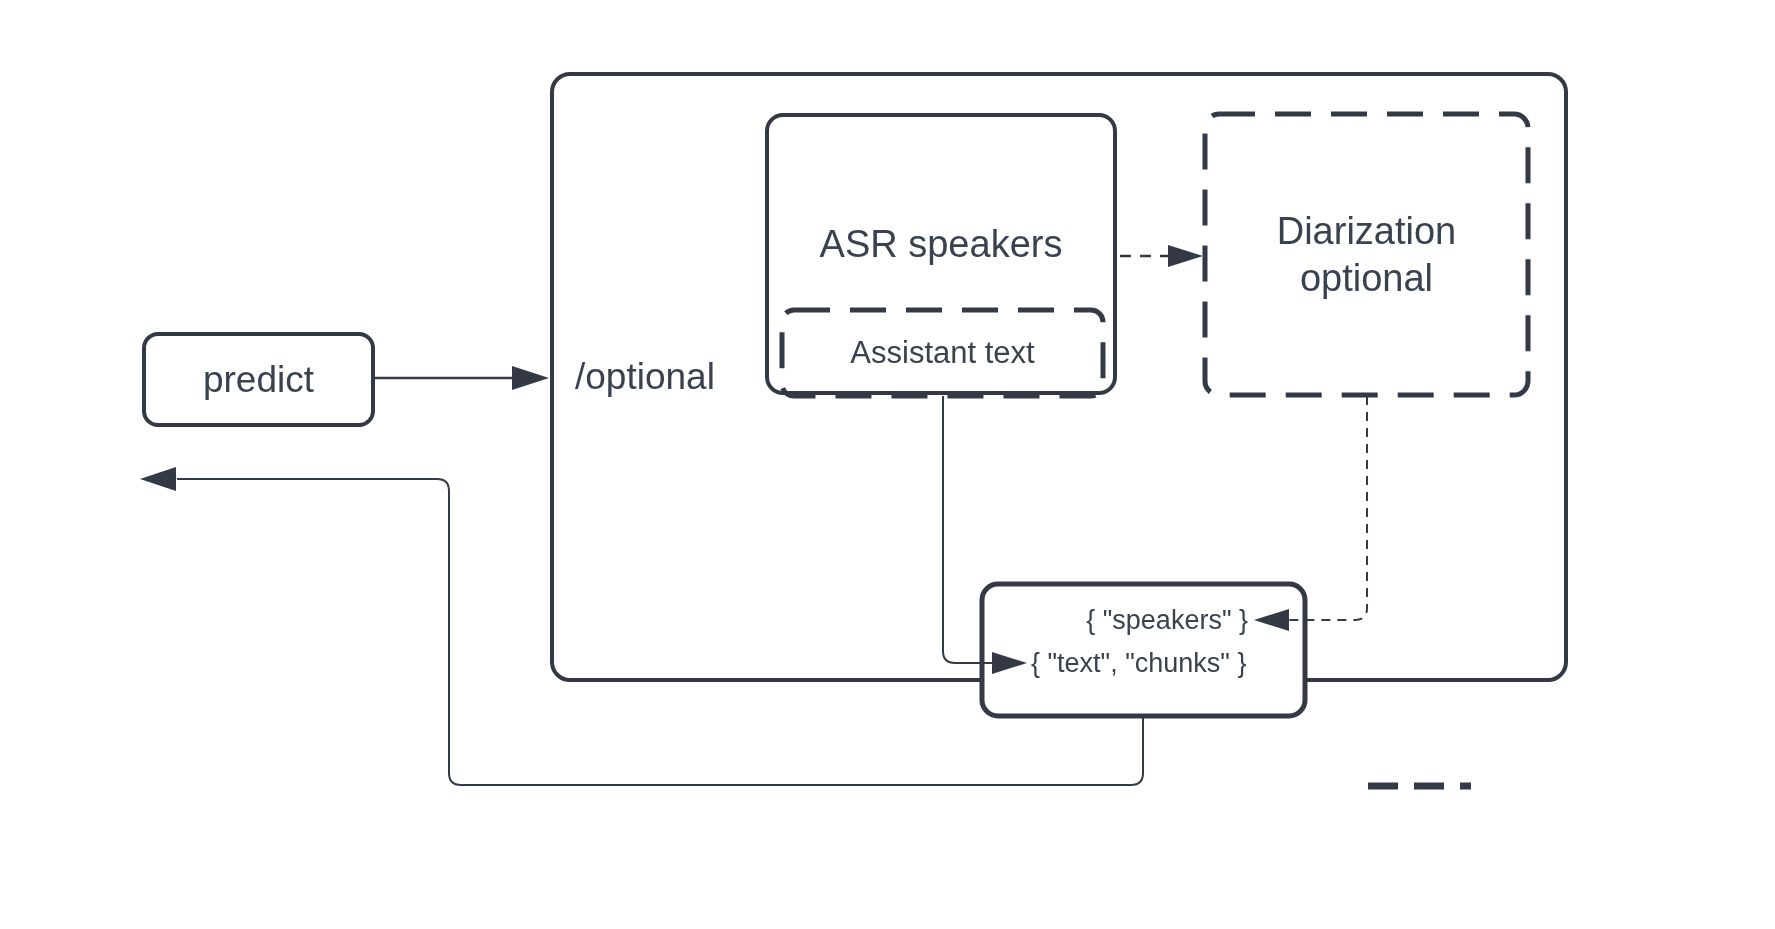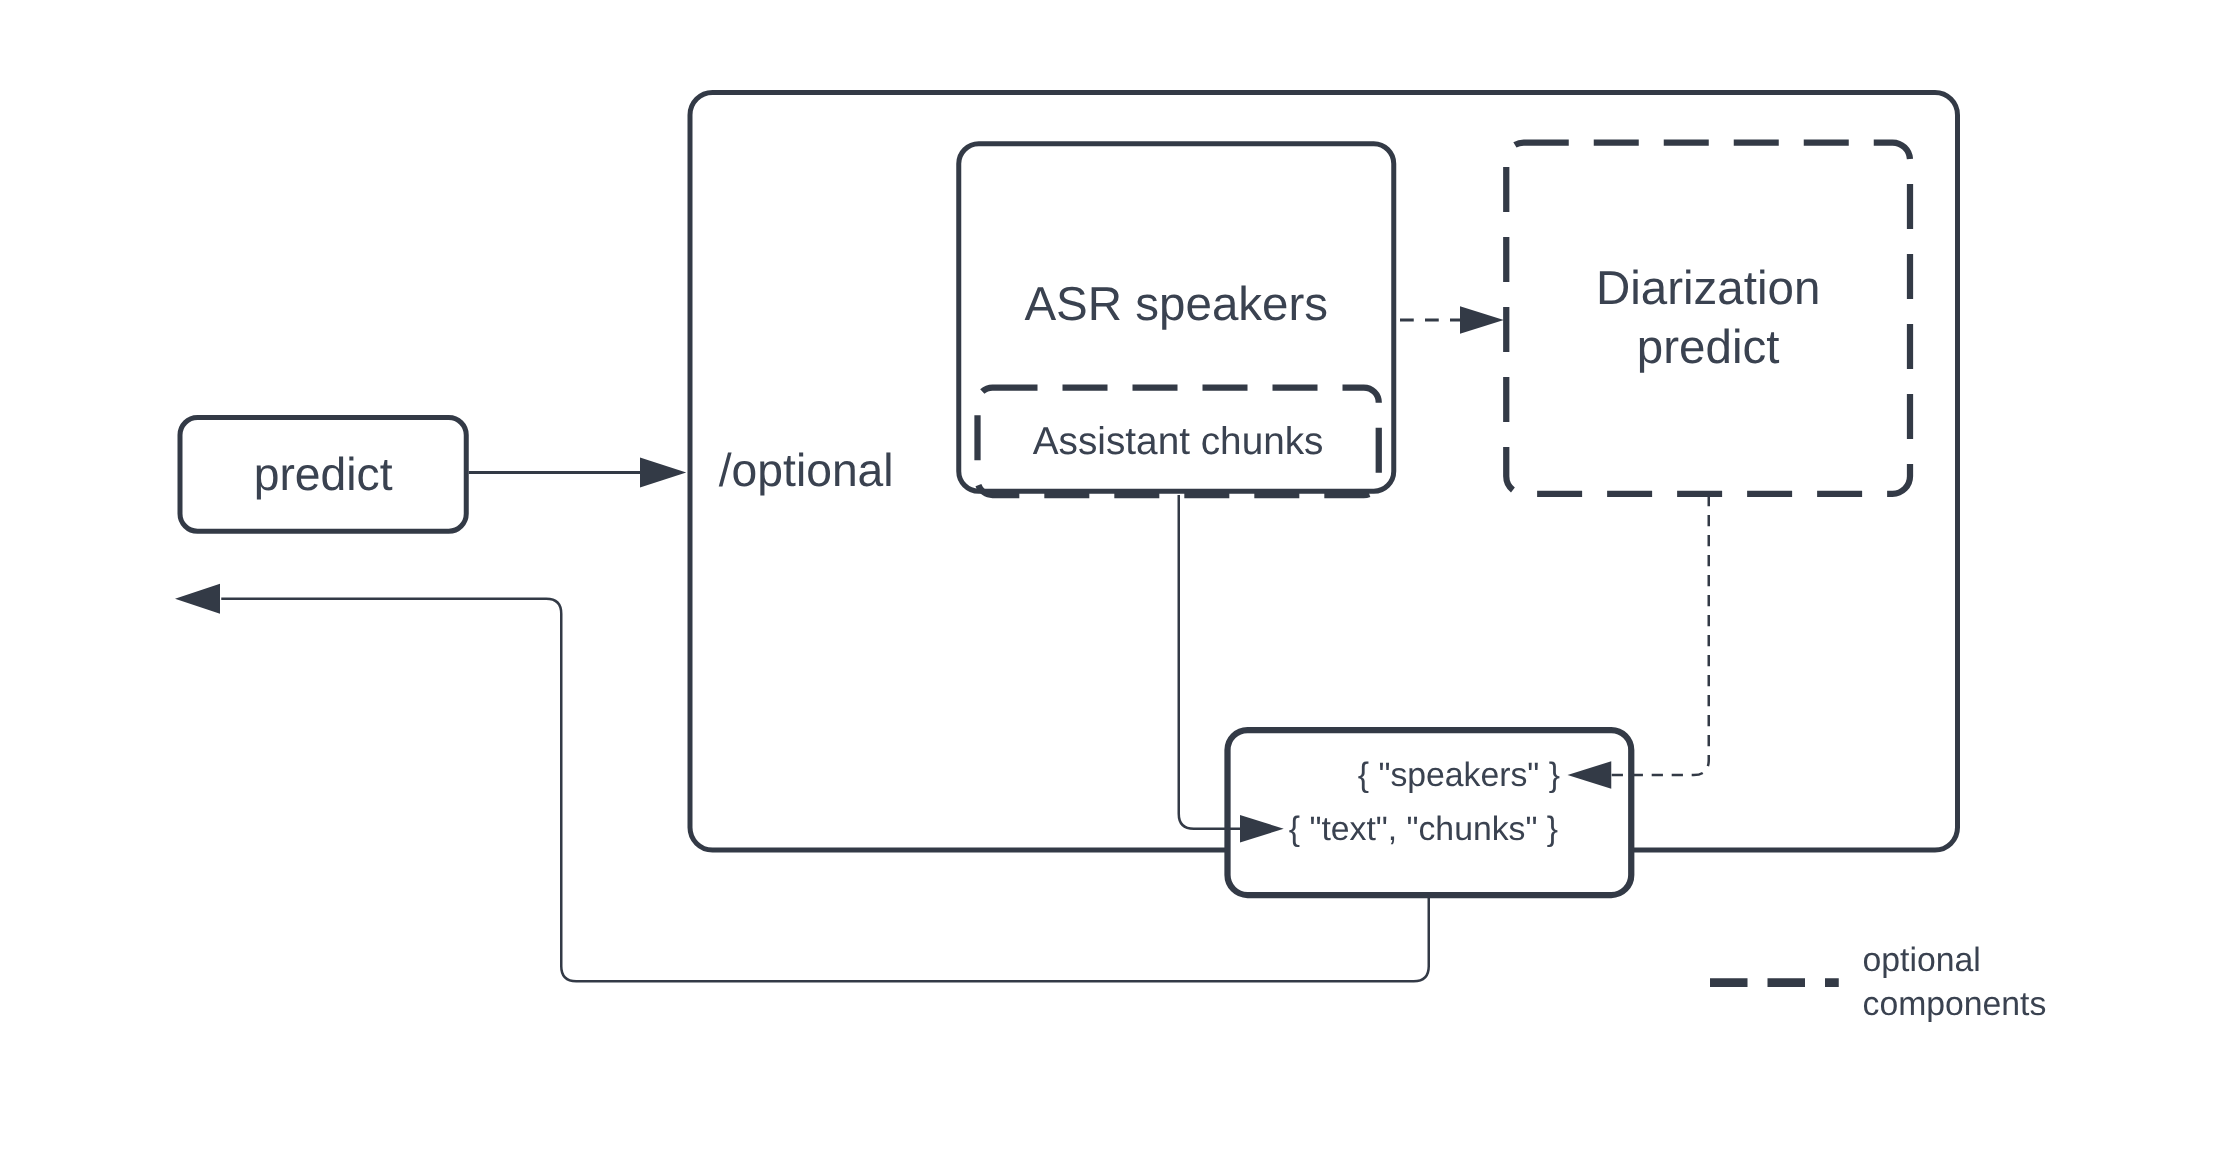--- a/index.html
+++ b/index.html
@@ -98,22 +98,21 @@
 
     <line class="conn" x1="1368" y1="786" x2="1471" y2="786" stroke-width="7" stroke-dasharray="30 16"></line>
   </svg>
 
   <div class="label lbl-request">predict</div>
 
   <div class="label lbl-predict">/optional</div>
 
   <div class="label lbl-asr">ASR speakers</div>
 
-  <div class="label lbl-assistant">Assistant chunks</div>
+  <div class="label lbl-assistant">Assistant text</div>
 
-  <div class="label lbl-diarization">Diarization predict</div>
+  <div class="label lbl-diarization">Diarization optional</div>
 
   <div class="label lbl-speakers">{ "speakers" }</div>
 
   <div class="label lbl-chunks">{ "text", "chunks" }</div>
 
-  <div class="label lbl-legend">optional components</div>
 </div>
 
 </body></html>

